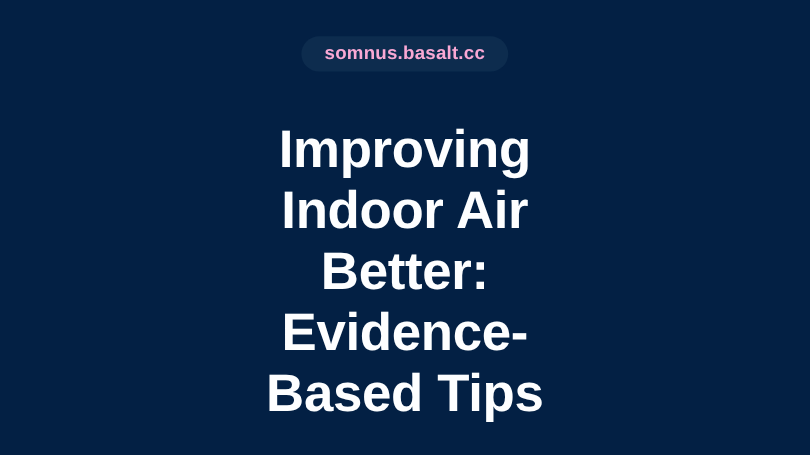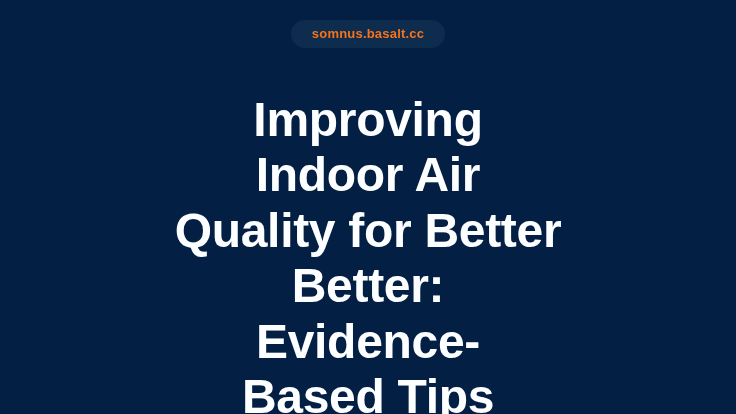--- a/index.html
+++ b/index.html
@@ -19,26 +19,26 @@
     box-sizing: border-box;
     width: 736px;
     height: 414px;
     background: #032044;
     display: flex;
     flex-direction: column;
     align-items: center;
   }
 
   .site-badge {
-    margin-top: 20px;
+    margin-top: 33px;
     padding: 7px 21px 8px 21px;
     border-radius: 17px;
     background: #0d2c4e;
-    color: #f97316;
-    font-size: 13px;
+    color: #f9a8d4;
+    font-size: 17px;
     font-weight: 700;
     letter-spacing: 0.2px;
     line-height: 1;
     white-space: nowrap;
   }
 
   .title-wrap {
     margin-top: 44px;
     width: 452px;
     display: flex;
@@ -64,19 +64,18 @@
 </head>
 <body>
 
 <div class="og-card">
 
   <div class="site-badge">somnus.basalt.cc</div>
 
   <div class="title-wrap">
     <h1 class="card-title">
       <span class="tline">Improving Indoor Air</span>
-      <span class="tline">Quality for Better</span>
       <span class="tline">Better:</span>
       <span class="tline">Evidence-Based Tips</span>
     </h1>
   </div>
 
 </div>
 
 </body></html>

